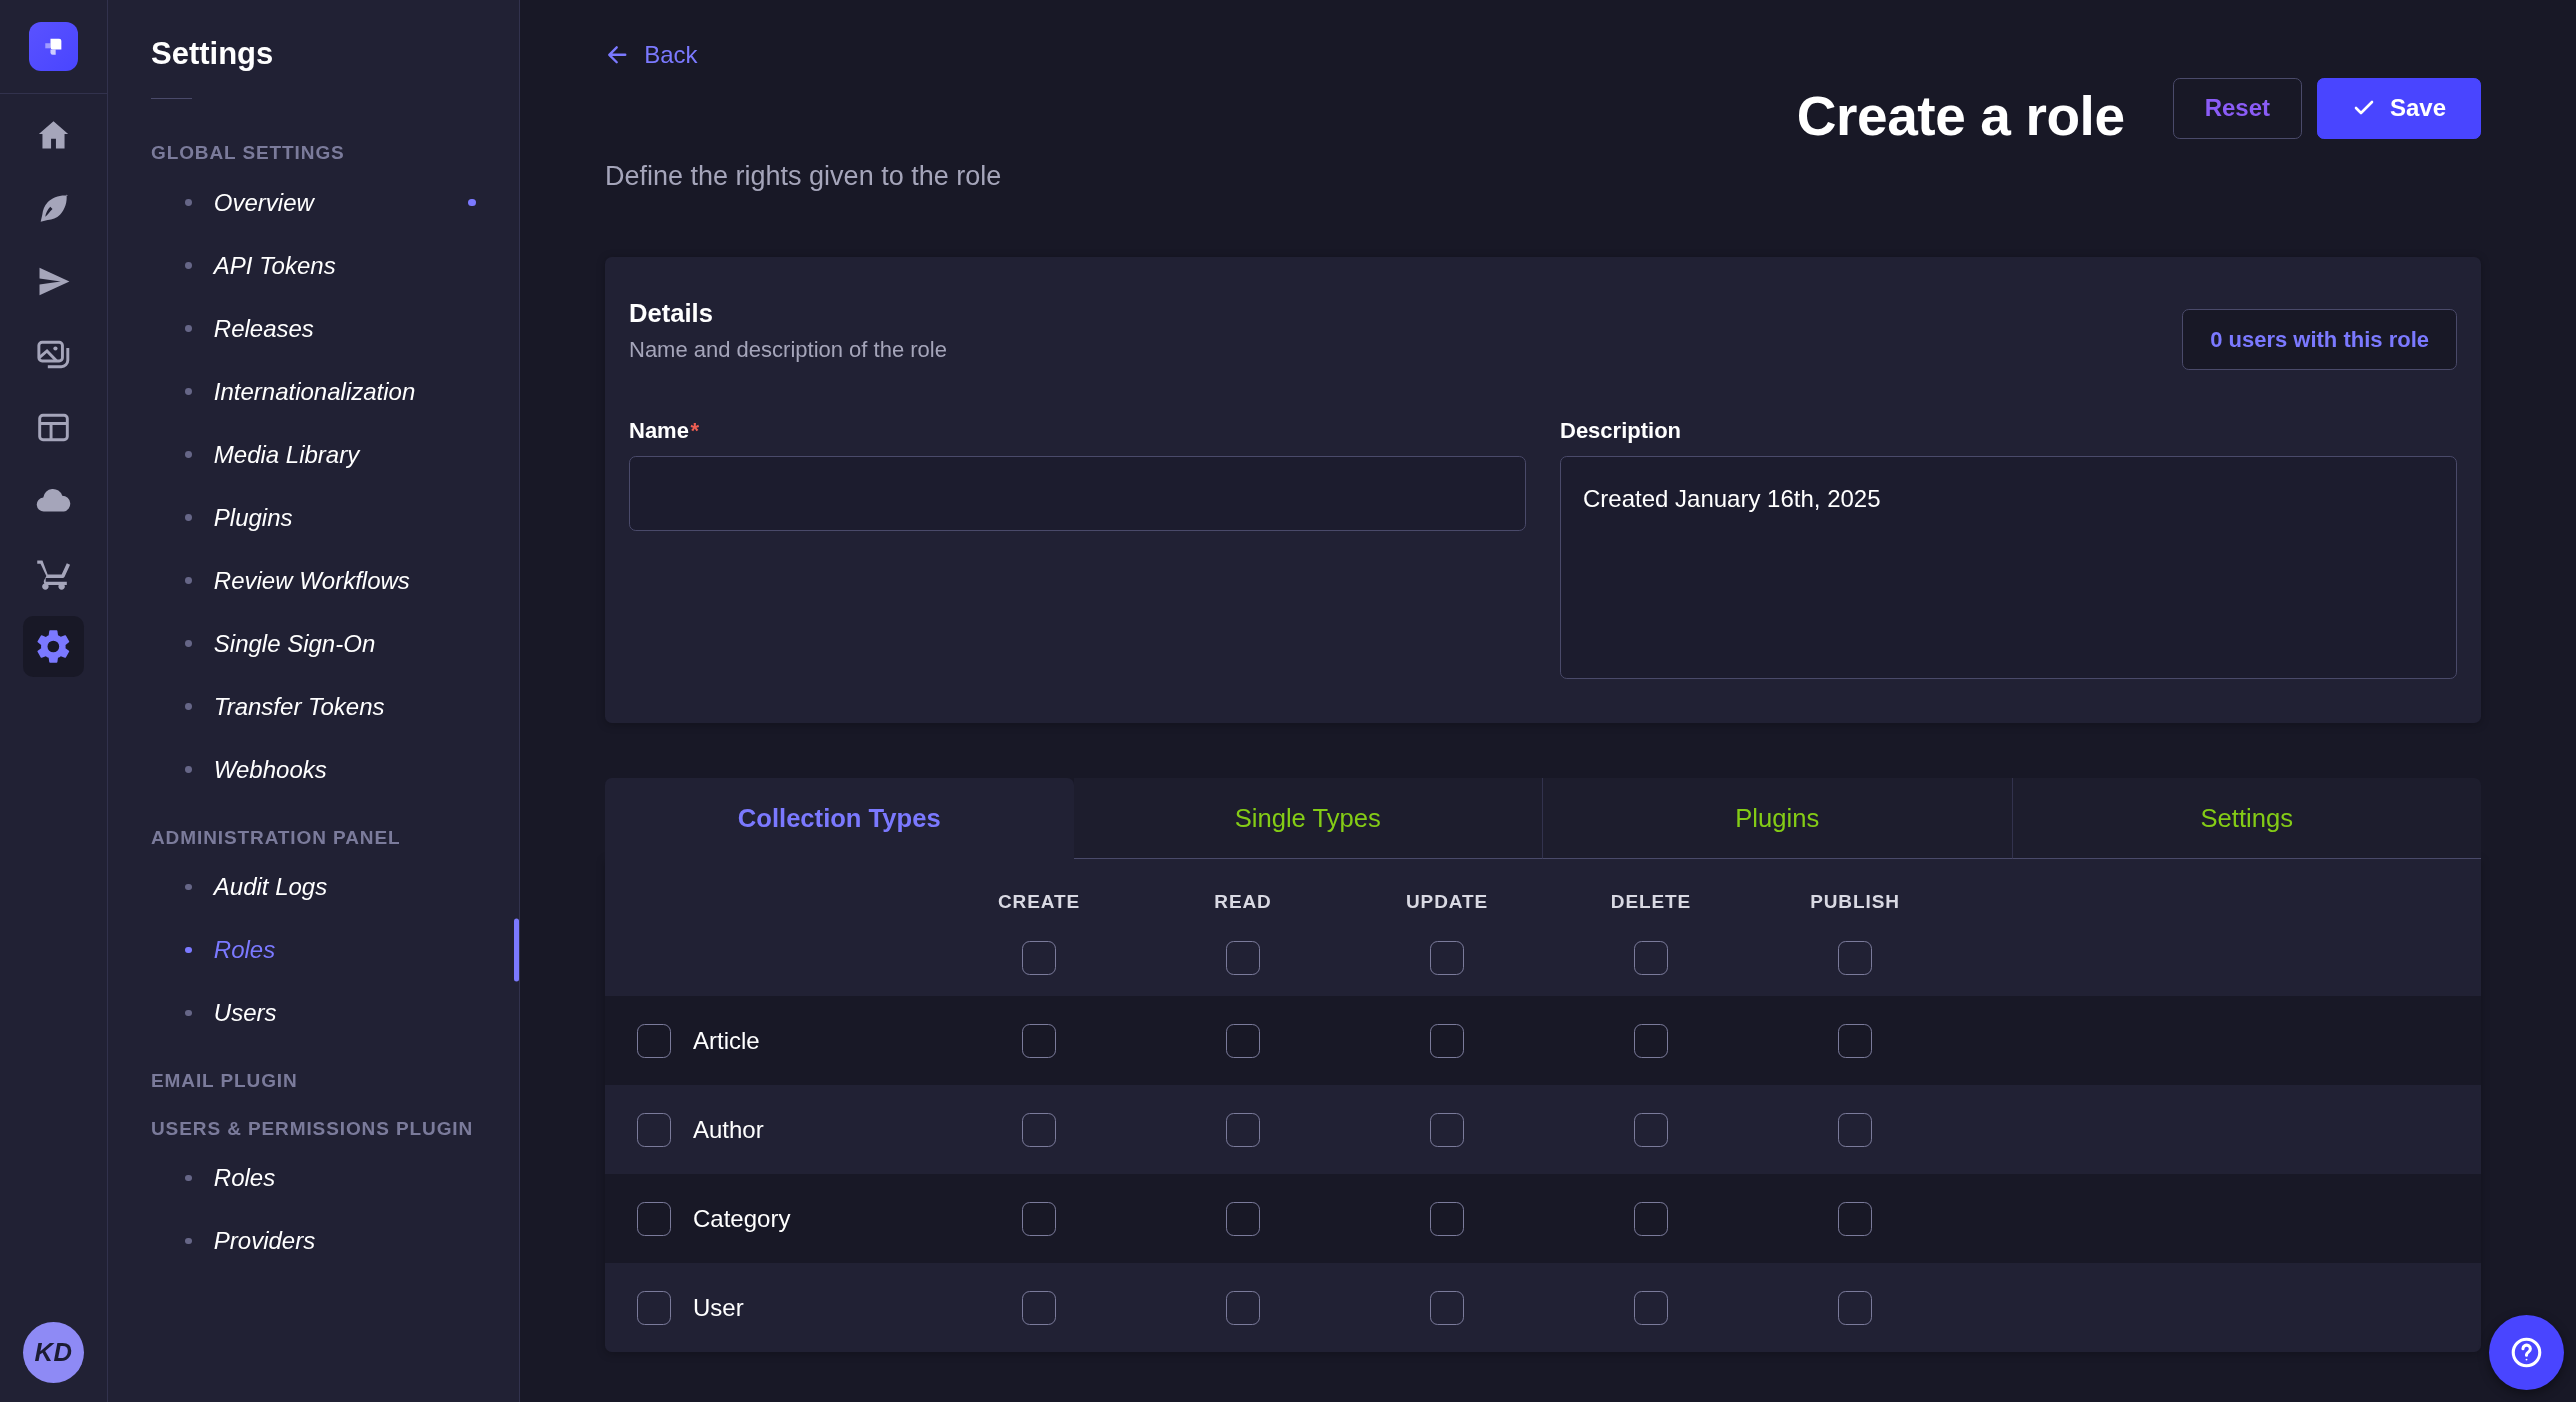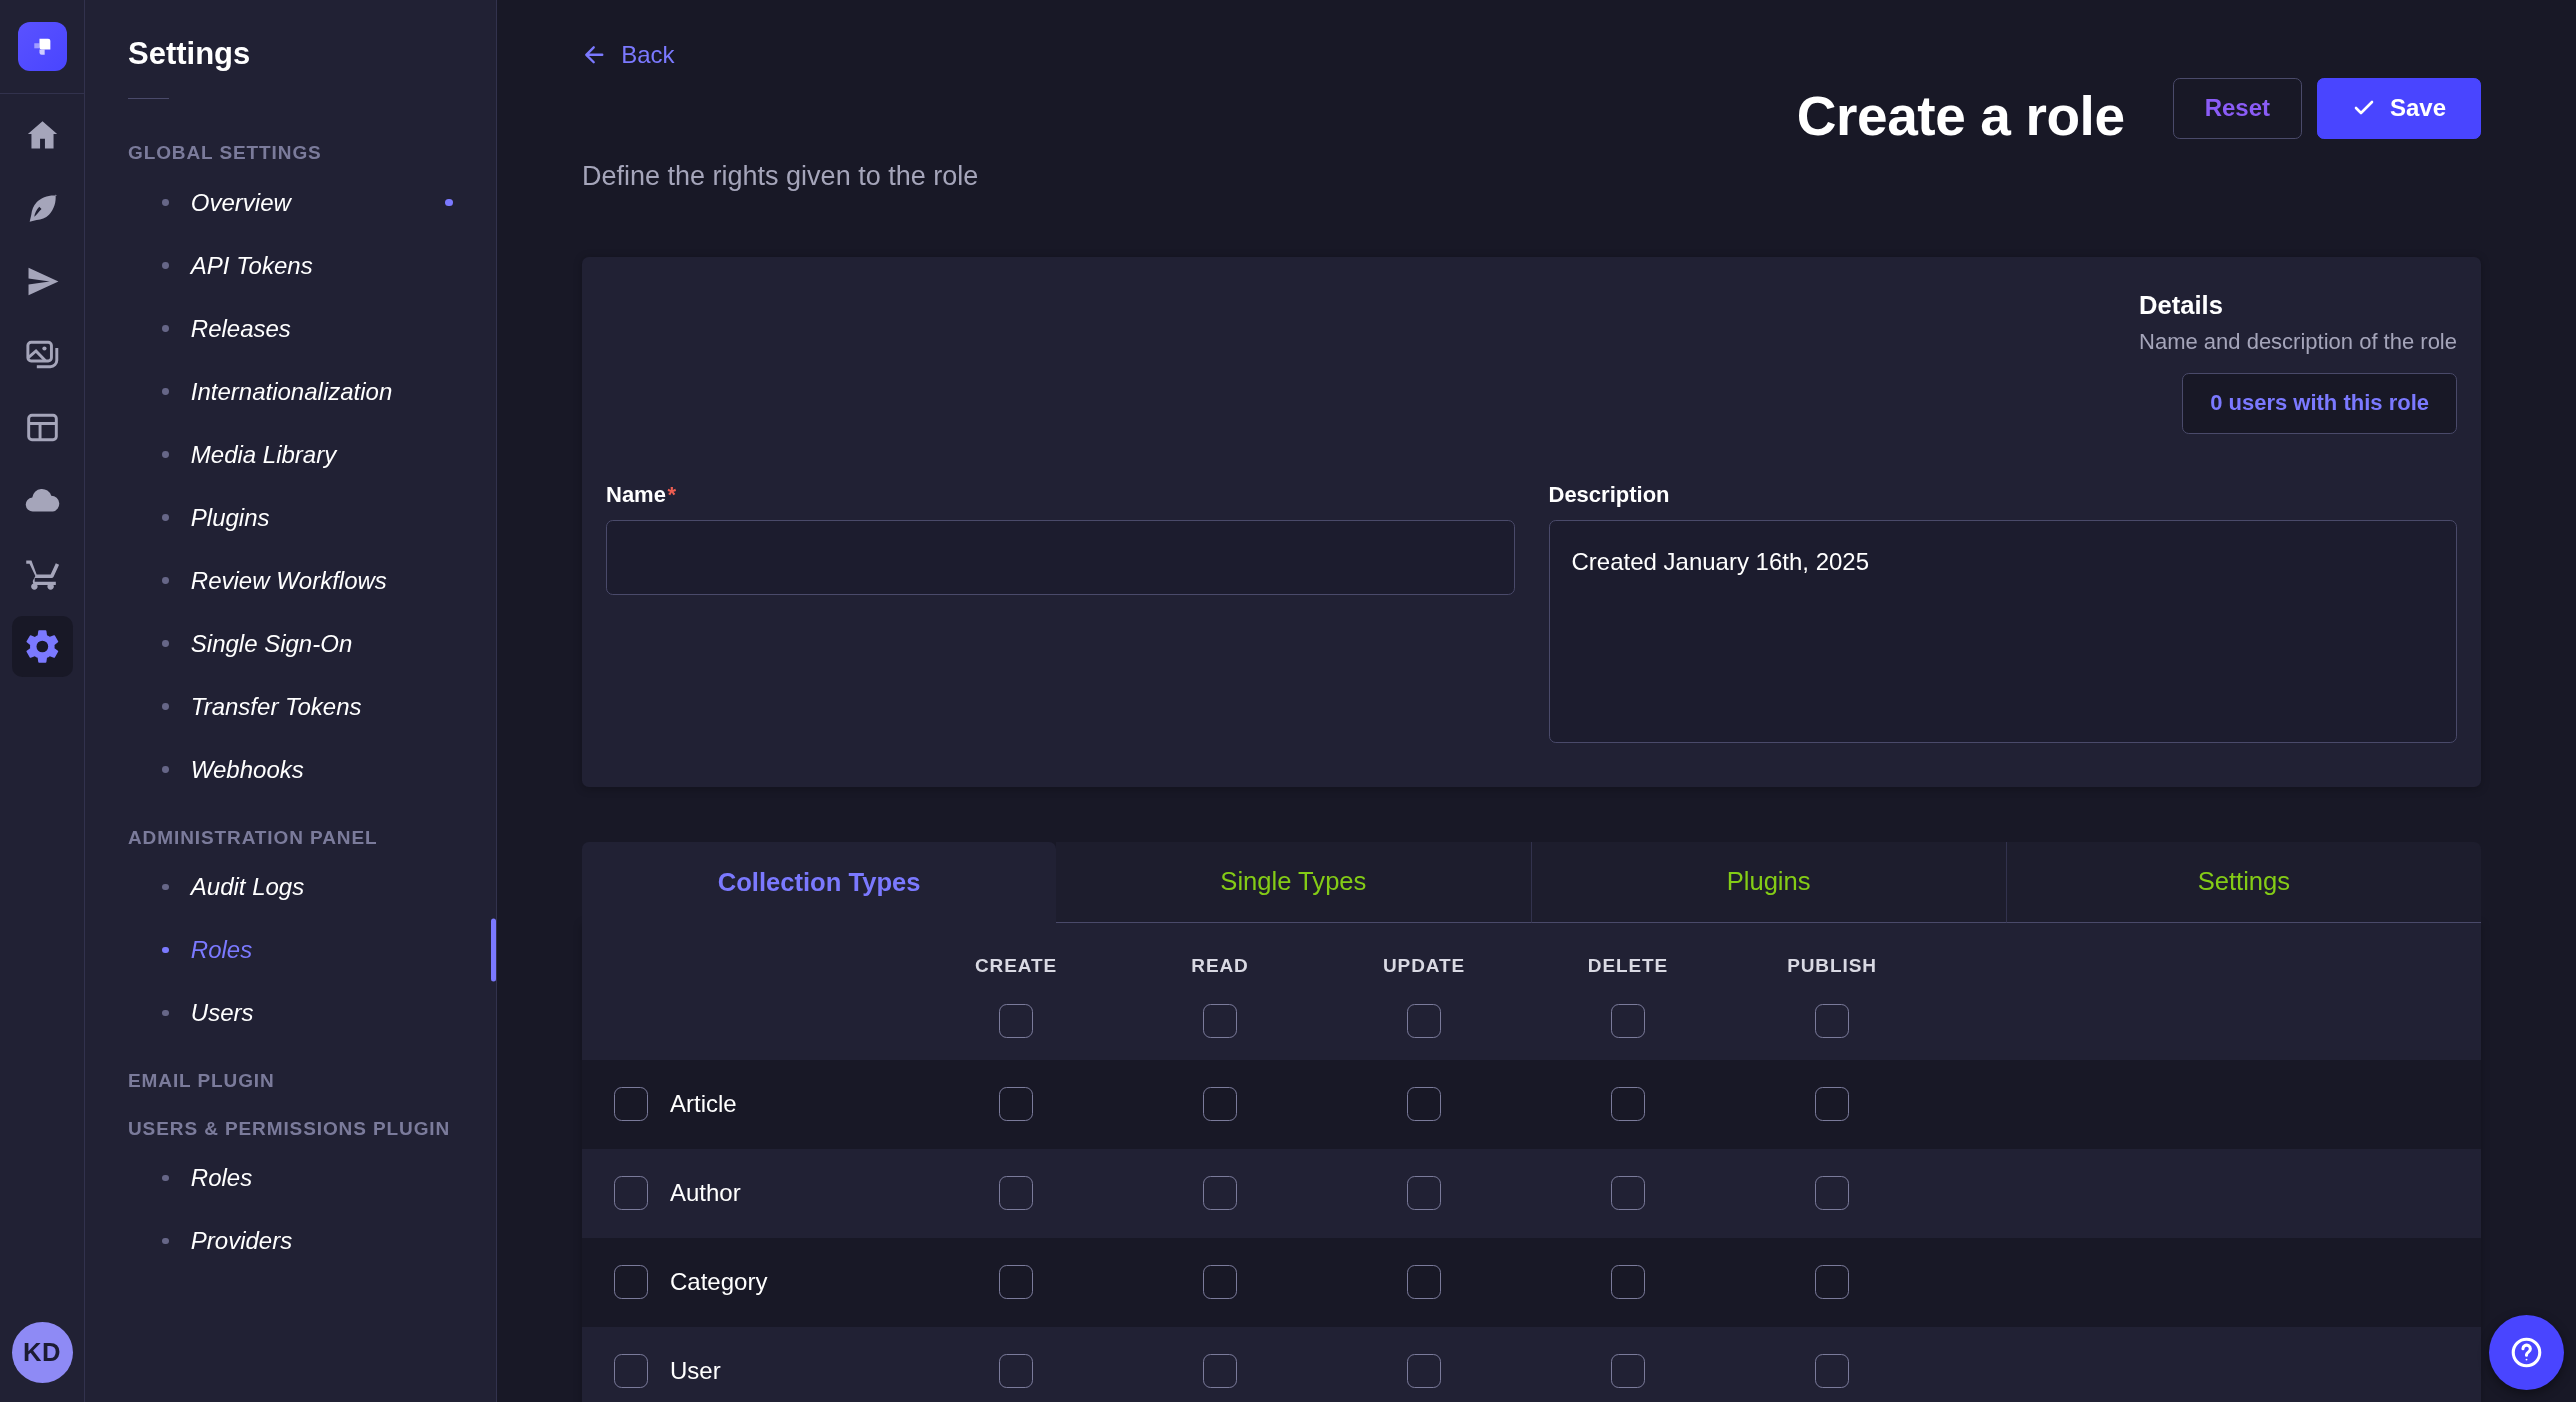--- a/index.html
+++ b/index.html
@@ -2,22 +2,22 @@
 <html style="font-size:13.6px"><head>
 <meta charset="utf-8">
 <title>Settings</title>
 <style>
   * { margin:0; padding:0; box-sizing:border-box; }
   html,body { width:2576px; height:1402px; overflow:hidden; background:#181826;
               font-family:"Liberation Sans", sans-serif; -webkit-font-smoothing:antialiased; }
   .app { display:flex; width:2576px; height:1402px; background:#181826; }
 
   
-  .iconbar { width:85px; background:#212134; border-right:0.9px solid #32324d;
-             display:flex; flex-direction:column; align-items:center; flex-shrink:0; position:relative; }
+  .iconbar { width:108px; background:#212134; border-right:0.9px solid #32324d;
+             display:flex; flex-direction:column; align-items:center; flex-shrink:0; position:relative;font-style:italic; }
   .logo { width:49px; height:49px; border-radius:12px; background:linear-gradient(135deg,#5a52ff,#4945ff);
           margin-top:22px; display:flex; align-items:center; justify-content:center; cursor:pointer; }
   .iconbar-divider { width:100%; height:0.9px; background:#32324d; margin-top:22px; }
   .rail-icons { display:flex; flex-direction:column; align-items:center; width:100%; }
   .rail-btn { width:61px; height:61px; margin-top:12px; display:flex; align-items:center; justify-content:center;
               border-radius:10.2px; color:#a5a5ba; cursor:pointer; }
   .rail-btn:first-child { margin-top:11px; }
   .rail-btn svg { width:39px; height:39px; }
   .rail-btn.active { background:#181826; color:#7b79ff; }
   .rail-spacer { flex:1; }
@@ -54,21 +54,21 @@
   .header-actions { display:flex; gap:15.3px; margin-top:-8.5px; }
   .btn { height:61px; border-radius:6.8px; font-size:24px; font-weight:600; display:flex; align-items:center;
          justify-content:center; cursor:pointer; }
   .btn-secondary { padding:0 31px; background:transparent; border:0.9px solid #4a4a6a; color:#8b5cf6; }
   .btn-primary { padding:0 34px; background:#4945ff; border:0.9px solid #4945ff; color:#ffffff; gap:13.6px; }
   .btn-primary svg { width:24px; height:24px; }
 
   
   .card { margin-top:65px; background:#212134; border-radius:6.8px; box-shadow:0 1.7px 8.5px rgba(0,0,0,.25);
           padding:34px 24px 41px 24px; }
-  .card-head { display:flex; justify-content:space-between; align-items:flex-end;flex-direction:column; }
+  .card-head { display:flex; justify-content:space-between; align-items:center; }
   .card-title { font-size:25.6px; font-weight:700; color:#ffffff; }
   .card-subtitle { margin-top:8.5px; font-size:22px; color:#a5a5ba; }
   .users-btn { height:61px; padding:0 27px; background:#181826; border:0.9px solid #4a4a6a; border-radius:6.8px;
                color:#7b79ff; font-size:22px; font-weight:600; display:flex; align-items:center; cursor:pointer;margin-top:18px; }
   .fields { display:grid; grid-template-columns:1fr 1fr; column-gap:34px; margin-top:48px; }
   .field-label { font-size:22px; font-weight:600; color:#ffffff; margin-bottom:12px; }
   .req { color:#ee5e52; margin-left:1.7px; }
   .text-input { width:100%; height:75px; background:#1c1c2e; border:0.9px solid #4a4a6a; border-radius:6.8px;
                 color:#ffffff; font-size:24px; padding:0 22px; outline:none; font-family:"Liberation Sans",sans-serif; }
   .text-area { width:100%; height:223px; background:#1c1c2e; border:0.9px solid #4a4a6a; border-radius:6.8px;

